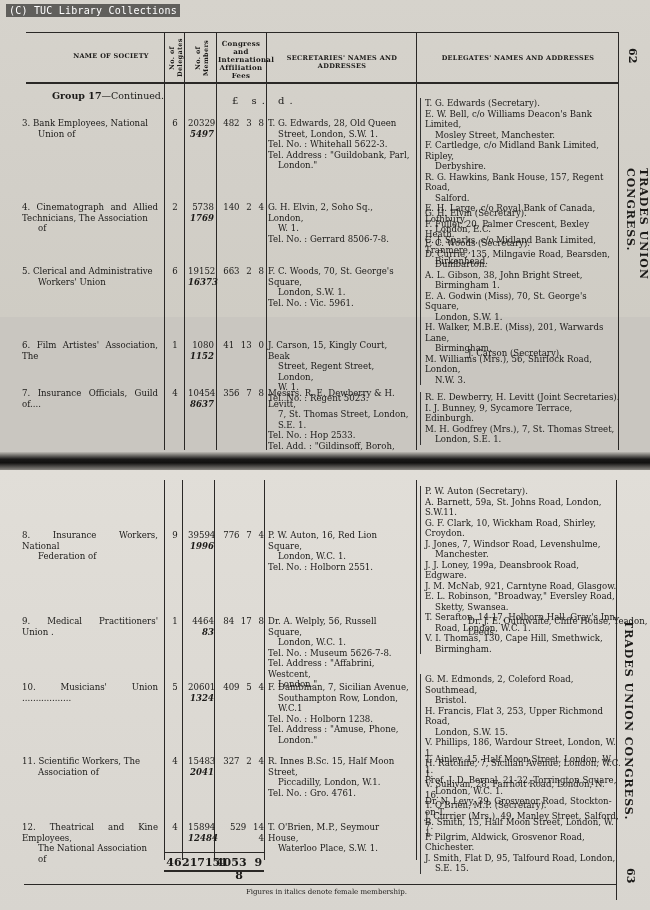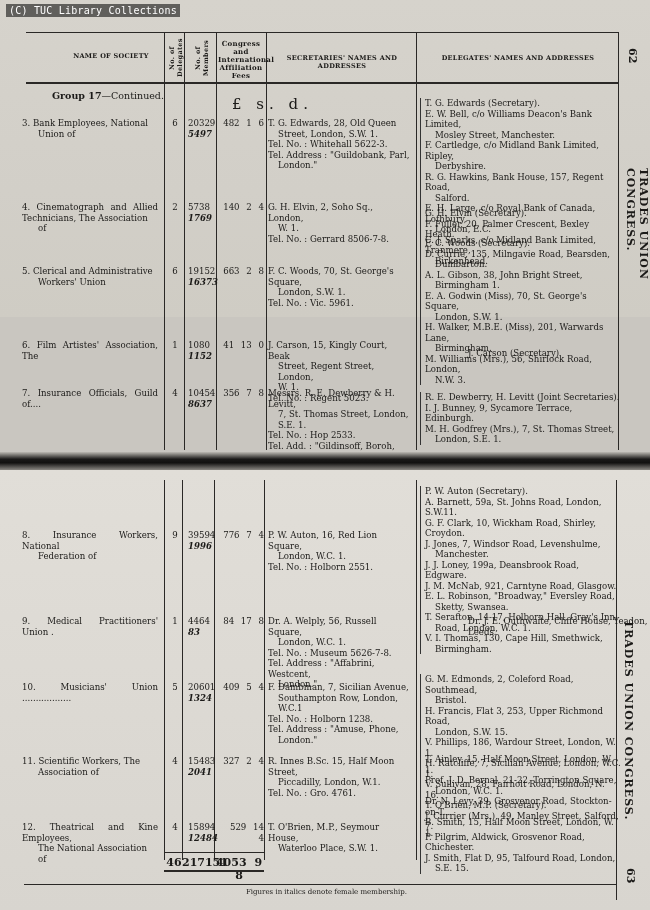--- a/index.html
+++ b/index.html
@@ -25,26 +25,26 @@
   }
   
   .vline { position:absolute; width:1px; background:#2a2826; }
   .hline { position:absolute; height:1px; background:#2a2826; }
   .hline.thick { height:2px; }
   .hdr { position:absolute; font-size:6.5px; font-weight:bold; text-align:center; letter-spacing:0.3px; text-transform:uppercase; }
   .hdr.rot { writing-mode:vertical-rl; transform:rotate(180deg); font-size:6.5px; text-transform:none; }
   .hdr.fees { font-size:7px; text-transform:none; line-height:8px; }
   .group-title { position:absolute; font-size:9.5px; }
   .group-title b { font-weight:bold; }
-  .lsd { position:absolute; font-size:15px; letter-spacing:5px; }
+  .lsd { position:absolute; font-size:10px; letter-spacing:5px; }
   .row { position:absolute; left:0; width:650px; font-size:8.6px; line-height:10.5px; }
   .name { position:absolute; left:22px; width:136px; text-align:justify; }
   .name .cont { display:block; padding-left:16px; text-align:left; }
   .del { position:absolute; left:166px; width:18px; text-align:center; }
-  .mem { position:absolute; left:188px; width:26px; text-align:left; }
+  .mem { position:absolute; left:188px; width:26px; text-align:right; }
   .mem i { display:block; font-style:italic; font-weight:bold; }
   .fee { position:absolute; left:218px; width:46px; text-align:right; word-spacing:4px; }
   .sec { position:absolute; left:268px; width:142px; }
   .sec .ln { display:block; }
   .sec .ind { padding-left:10px; }
   .dlg { position:absolute; left:420px; width:196px; border-left:1px solid #333; padding-left:4px; }
   .dlg .ln { display:block; }
   .dlg .ind { padding-left:10px; }
   .dlg.nobrace { border-left:none;padding-left:48px; }
   .side {
@@ -82,21 +82,21 @@
   </div>
   <div class="lsd" style="left:232px;top:95px;">£ s. d.</div>
 
   <div class="pageno" style="left:626px;top:48px;">62</div>
   <div class="side" style="left:624px;top:168px;">TRADES UNION CONGRESS.</div>
 
   <div class="row" style="top:118px;">
     <div class="name"><span>3.</span> <span>Bank Employees, National</span><span class="cont">Union of</span></div>
     <div class="del">6</div>
     <div class="mem"><span>20329</span><i>5497</i></div>
-    <div class="fee">482 1 6</div>
+    <div class="fee">482 3 8</div>
     <div class="sec">
       <span class="ln">T. G. Edwards, 28, Old Queen</span>
         <span class="ln ind">Street, London, S.W. 1.</span>
         <span class="ln">Tel. No. : Whitehall 5622-3.</span>
         <span class="ln">Tel. Address : "Guildobank, Parl,</span>
         <span class="ln ind">London."</span>
     </div>
     <div class="dlg" style="top:-20px;">
       <span class="ln">T. G. Edwards (Secretary).</span>
         <span class="ln">E. W. Bell, c/o Williams Deacon's Bank Limited,</span>

